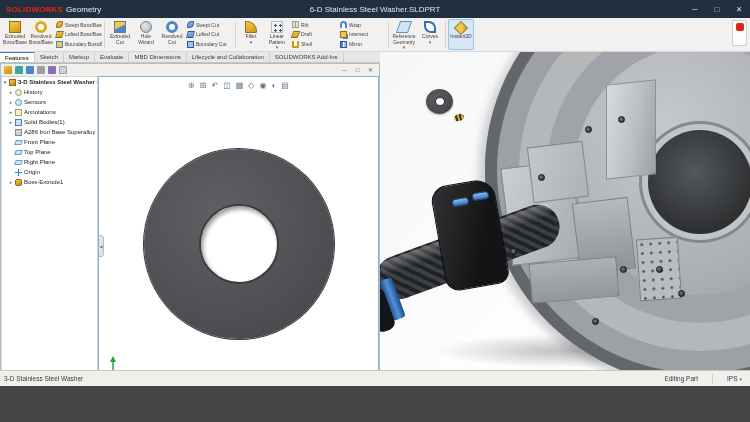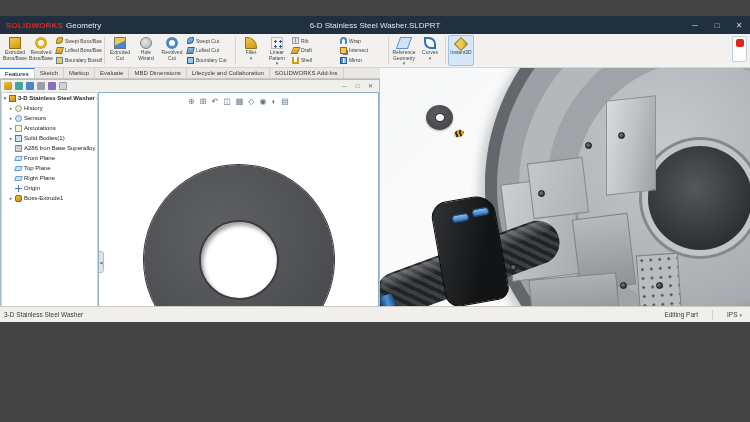--- a/index.html
+++ b/index.html
@@ -1,18 +1,18 @@
 <!DOCTYPE html>
 <html><head>
 <meta charset="utf-8">
 <style>
   *{margin:0;padding:0;box-sizing:border-box}
   html,body{background:#444}
   body{font-family:"Liberation Sans",sans-serif}
-  .screen{position:relative;width:750px;height:306px;background:#e8e8e8;overflow:hidden;margin:16px auto}
+  .screen{position:relative;width:750px;height:386px;background:#e8e8e8;overflow:hidden;margin:0 auto}
 
   
   .titlebar{position:absolute;top:0;left:0;right:0;height:18px;background:#20303f;color:#fff;display:flex;align-items:center}
   .logo{margin-left:6px;font-size:8px;font-weight:bold;color:#e2231a;letter-spacing:.2px}
   .logo-suffix{color:#e8edf2;font-weight:normal;margin-left:3px;font-size:8px}
   .doc-title{position:absolute;left:50%;transform:translateX(-50%);font-size:8px;color:#dfe5ea;white-space:nowrap}
   .win-controls{position:absolute;right:0;top:0;height:18px;display:flex}
   .win-btn{width:22px;height:18px;display:flex;align-items:center;justify-content:center;font-size:8px;color:#cfd6dc;cursor:default}
 
   

